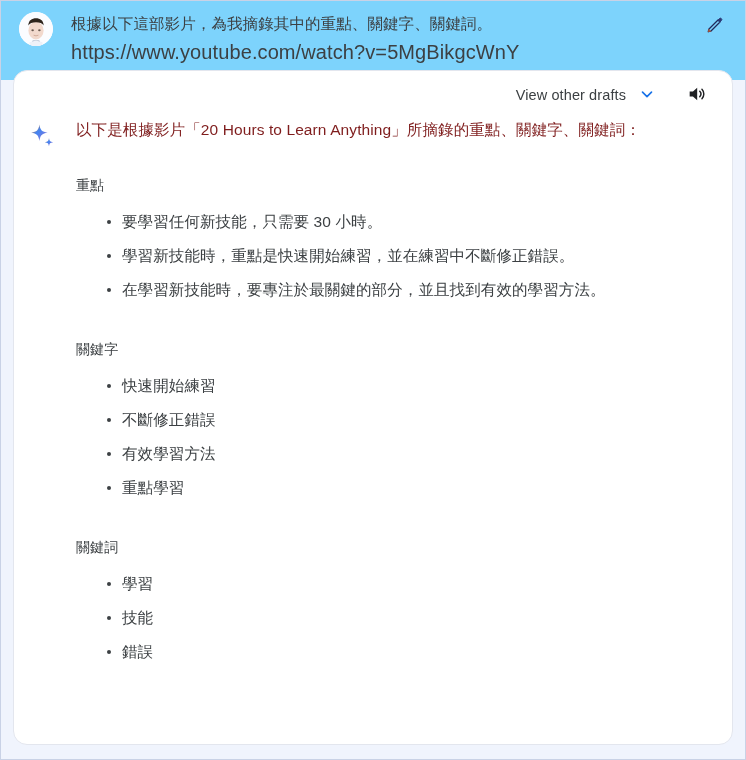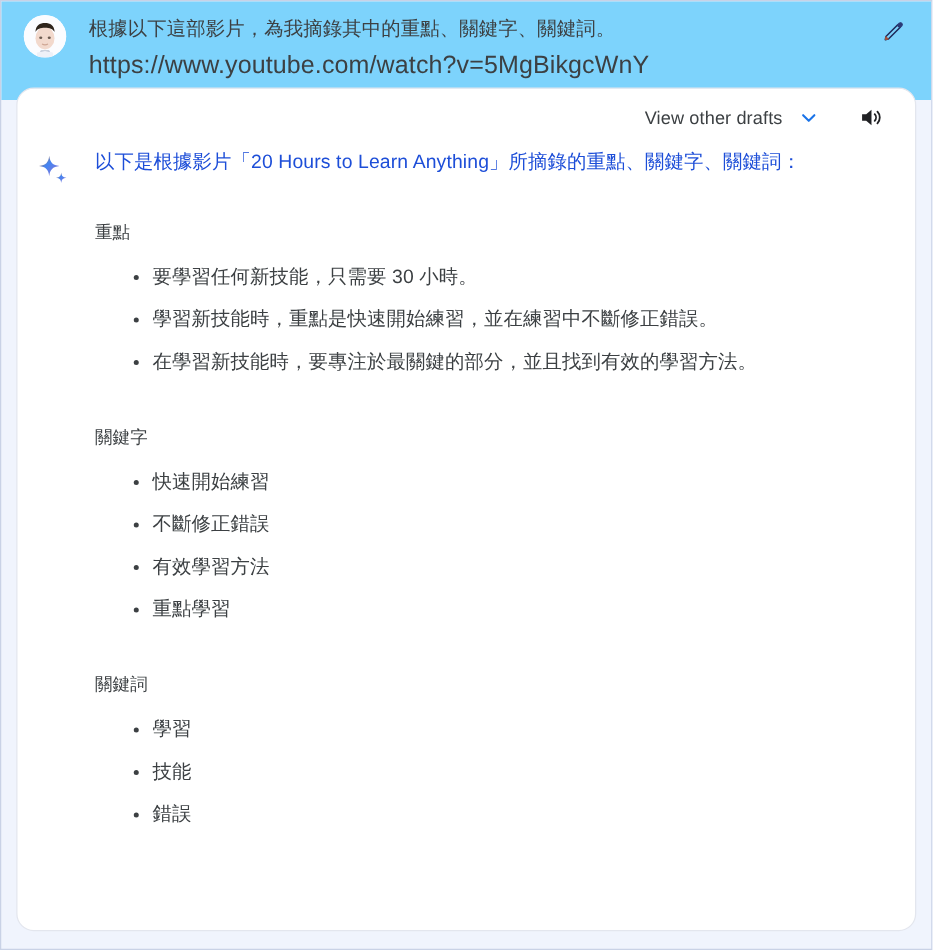--- a/index.html
+++ b/index.html
@@ -153,21 +153,21 @@
   .answer-body {
     flex: 1 1 auto;
     padding-left: 14px;
     padding-right: 10px;
     min-width: 0;
   }
 
   .intro {
     font-size: 15.5px;
     line-height: 26px;
-    color: #1d4ed8;
+    color: #7f1d1d;
     letter-spacing: .1px;
     white-space: nowrap;
   }
 
   .section-heading {
     font-size: 14px;
     line-height: 24px;
     color: #3c4043;
     margin-top: 30px;
     letter-spacing: .1px;

